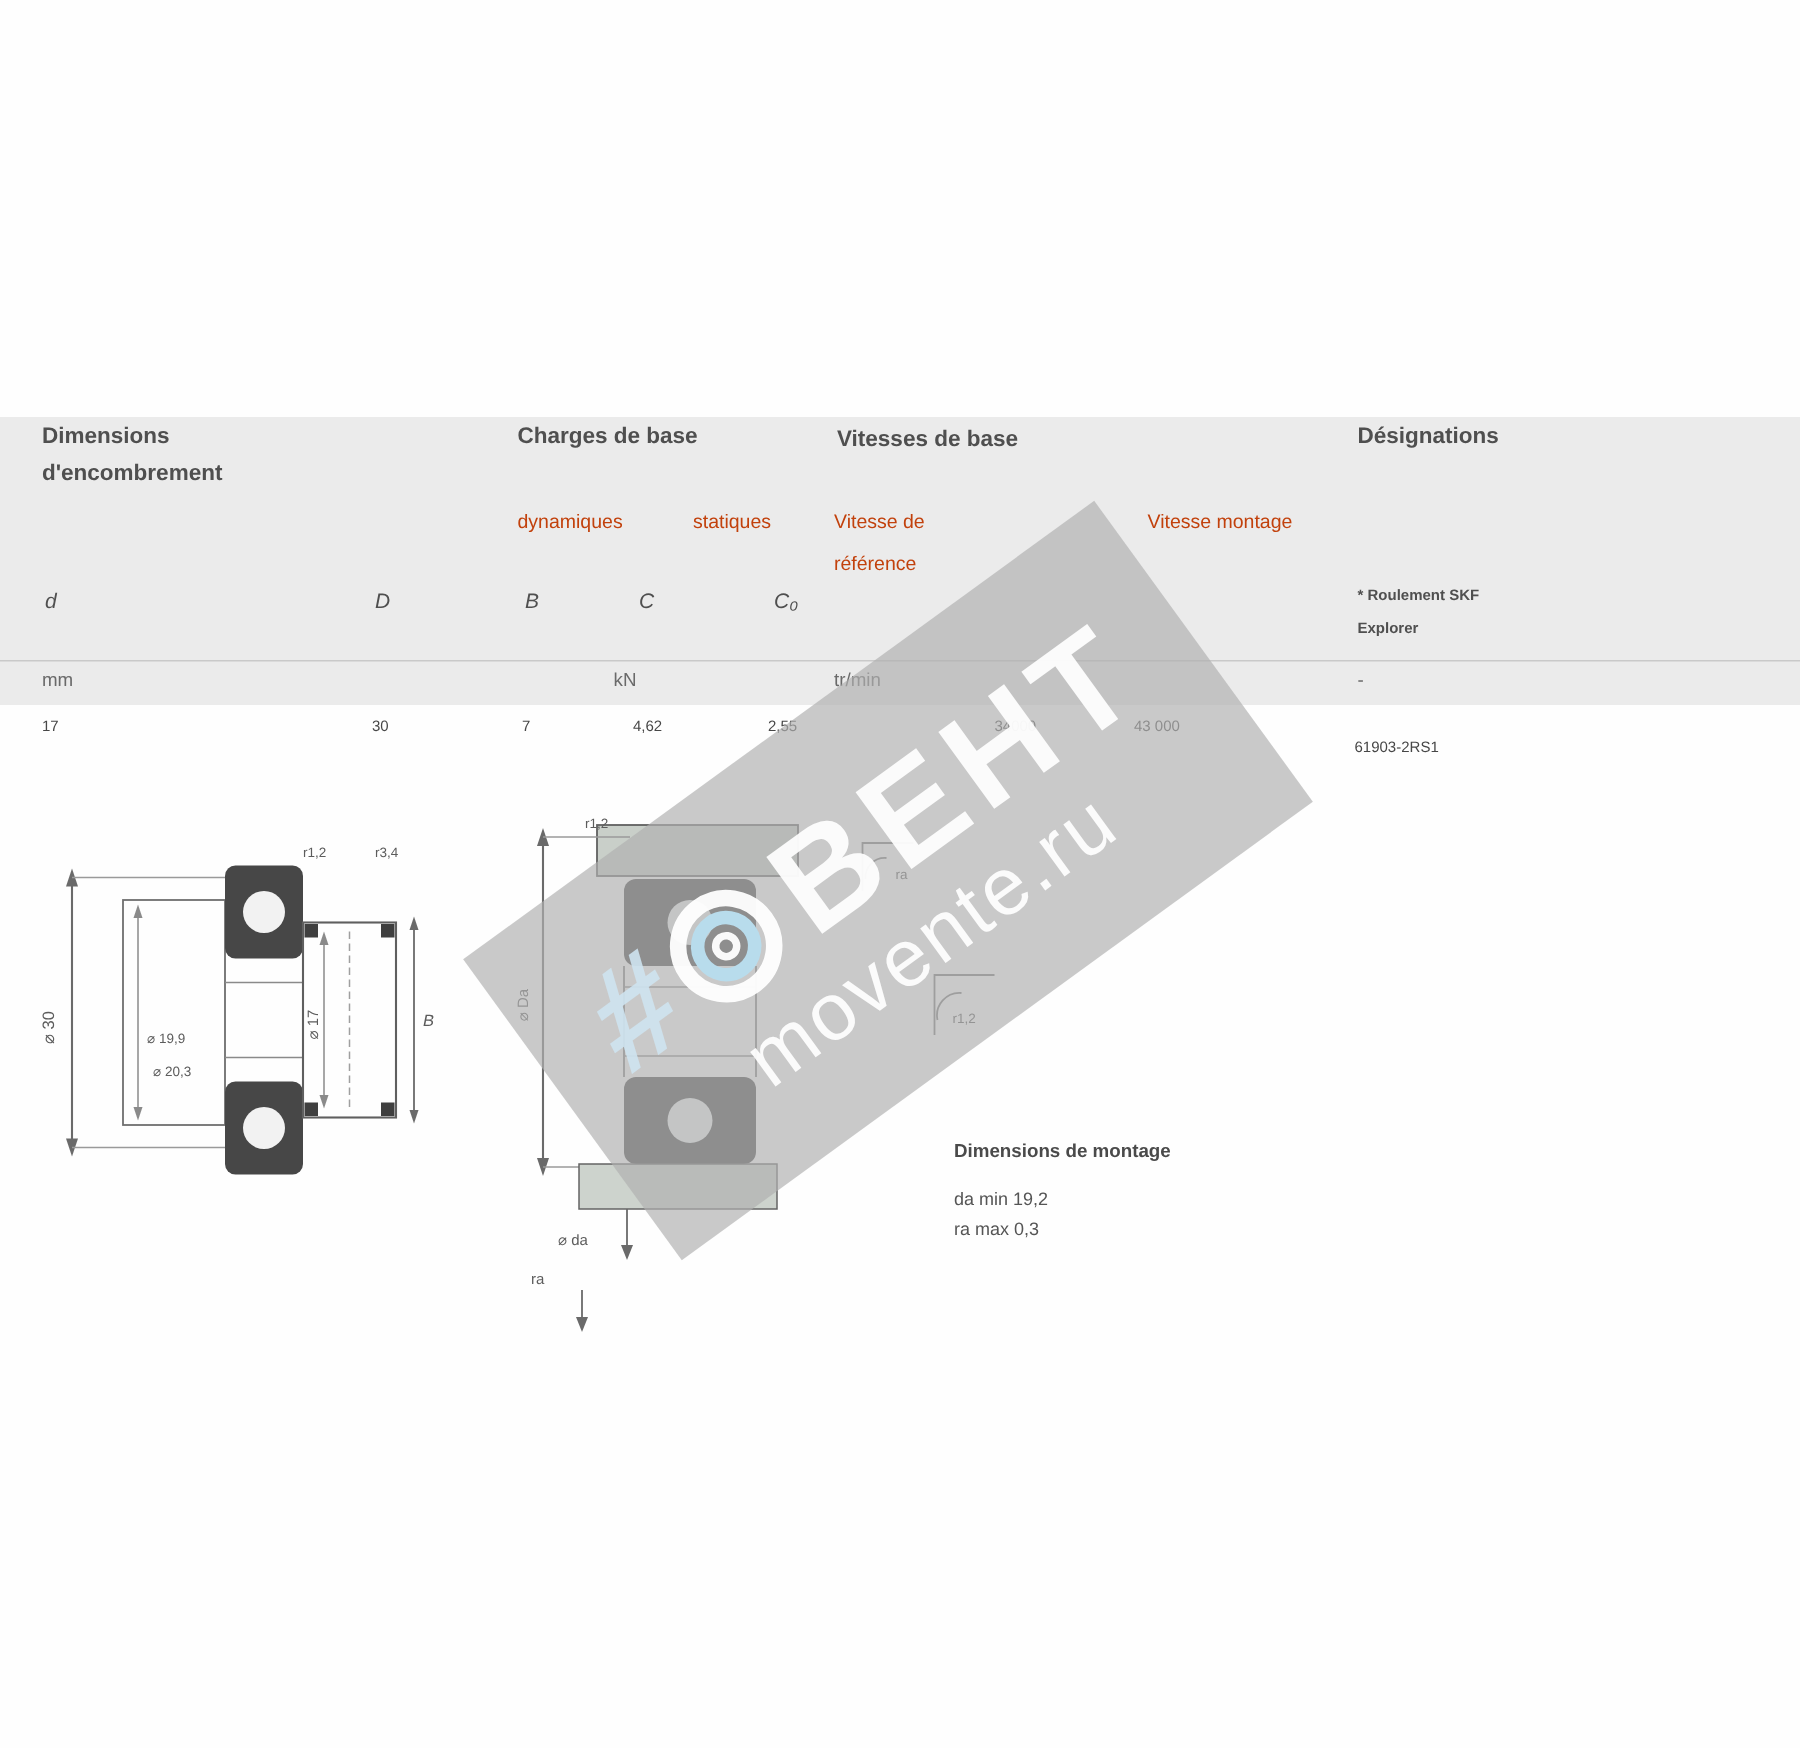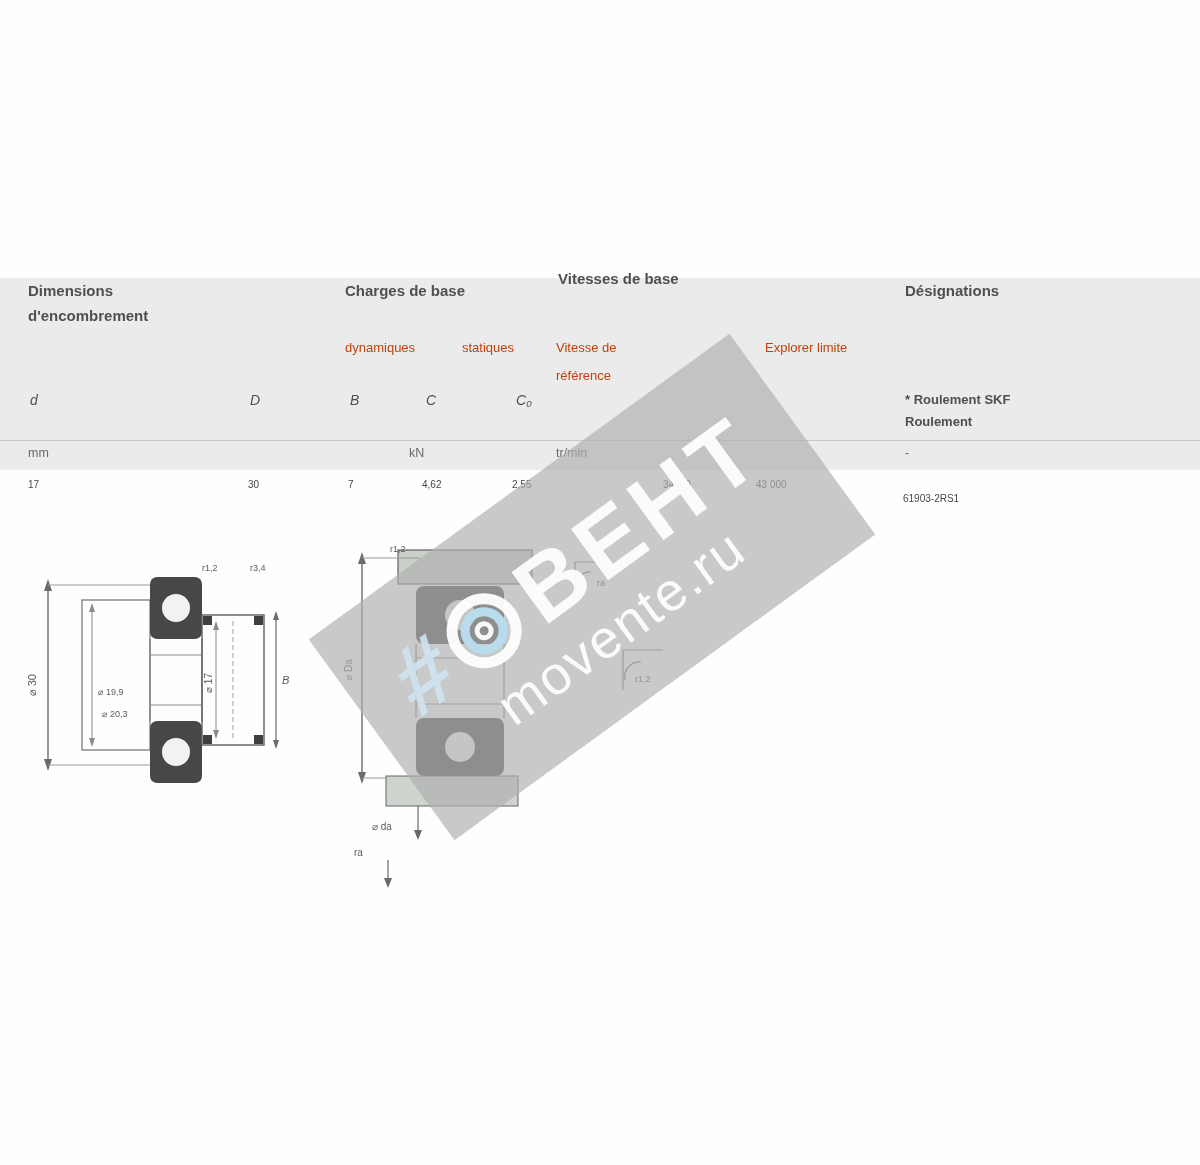--- a/index.html
+++ b/index.html
@@ -7,21 +7,21 @@
         font-family:"Liberation Sans", sans-serif;color:#4a4a4a;}
   .abs{position:absolute;white-space:nowrap;}
   
   .band{position:absolute;left:0;top:278px;width:1200px;height:192px;background:#ebebeb;}
   .rule{position:absolute;left:0;top:440px;width:1200px;height:1px;background:#c9c9c9;}
   .gh{font-size:15px;font-weight:bold;color:#4f4f4f;}
   .sh{font-size:13px;color:#c2410c;}
   .sym{font-size:14px;font-style:italic;color:#4f4f4f;}
   .units{font-size:12.5px;color:#6a6a6a;}
   .cell{font-size:10px;color:#474747;}
-  .expl{font-size:13px;font-weight:bold;color:#4f4f4f;}
+  .expl{font-size:10px;font-weight:bold;color:#4f4f4f;}
   
   svg text{font-family:"Liberation Sans", sans-serif;fill:#5c5c5c;}
   .mount-title{font-size:12.5px;font-weight:bold;color:#4a4a4a;}
   .mount-line{font-size:12px;color:#555555;}
   
   .wm-band{position:absolute;left:332px;top:463px;width:520px;height:248px;
            transform:rotate(-36deg);background:rgba(175,175,175,0.68);
            display:flex;flex-direction:column;align-items:center;justify-content:center;
            z-index:5;pointer-events:none;}
   .wm-row{display:flex;align-items:center;gap:6px;}
@@ -34,30 +34,30 @@
 <body>
 
 <div id="page">
 
   <div class="band"></div>
   <div class="rule"></div>
 
   <span class="abs gh" style="left:28px;top:282px">Dimensions</span>
   <span class="abs gh" style="left:28px;top:307px">d'encombrement</span>
   <span class="abs gh" style="left:345px;top:282px">Charges de base</span>
-  <span class="abs gh" style="left:558px;top:270px">Vitesses de base</span>
+  <span class="abs gh" style="left:558px;top:284px">Vitesses de base</span>
   <span class="abs gh" style="left:905px;top:282px">Désignations</span>
 
   <span class="abs sh" style="left:345px;top:340px">dynamiques</span>
   <span class="abs sh" style="left:462px;top:340px">statiques</span>
   <span class="abs sh" style="left:556px;top:340px">Vitesse de</span>
   <span class="abs sh" style="left:556px;top:368px">référence</span>
-  <span class="abs sh" style="left:765px;top:340px">Explorer limite</span>
+  <span class="abs sh" style="left:765px;top:340px">Vitesse montage</span>
   <span class="abs expl" style="left:905px;top:392px">* Roulement SKF</span>
-  <span class="abs expl" style="left:905px;top:414px">Roulement</span>
+  <span class="abs expl" style="left:905px;top:414px">Explorer</span>
 
   <span class="abs sym" style="left:30px;top:392px">d</span>
   <span class="abs sym" style="left:250px;top:392px">D</span>
   <span class="abs sym" style="left:350px;top:392px">B</span>
   <span class="abs sym" style="left:426px;top:392px">C</span>
   <span class="abs sym" style="left:516px;top:392px">C₀</span>
 
   <span class="abs units" style="left:28px;top:446px">mm</span>
   <span class="abs units" style="left:409px;top:446px">kN</span>
   <span class="abs units" style="left:556px;top:446px">tr/min</span>
@@ -150,20 +150,25 @@
 
   <svg class="abs" style="left:565px;top:550px" width="110" height="160" viewBox="0 0 110 160">
     <path d="M10,44 L10,12 L44,12" fill="none" stroke="#7a7a7a" stroke-width="1.2"></path>
     <path d="M12,36 A13,13 0 0 1 26,22" fill="none" stroke="#7a7a7a" stroke-width="1.2"></path>
     <text x="32" y="36" font-size="9">ra</text>
     <path d="M58,140 L58,100 L98,100" fill="none" stroke="#7a7a7a" stroke-width="1.2"></path>
     <path d="M60,130 A15,15 0 0 1 76,112" fill="none" stroke="#7a7a7a" stroke-width="1.2"></path>
     <text x="70" y="132" font-size="9">r1,2</text>
   </svg>
 
+  <div class="abs" style="left:636px;top:760px">
+    <div class="mount-title">Dimensions de montage</div>
+    <div class="mount-line" style="margin-top:18px">da min 19,2</div>
+    <div class="mount-line" style="margin-top:6px">ra max 0,3</div>
+  </div>
 
   <div class="wm-band">
     <div class="wm-row">
       <span class="wm-hash">#</span>
       <svg width="88" height="88" viewBox="0 0 88 88">
         <circle cx="44" cy="44" r="32" fill="none" stroke="rgba(255,255,255,0.95)" stroke-width="11"></circle>
         <circle cx="44" cy="44" r="19" fill="none" stroke="#b8dcec" stroke-width="9"></circle>
         <circle cx="44" cy="44" r="7" fill="none" stroke="rgba(255,255,255,0.95)" stroke-width="5"></circle>
       </svg>
       <span class="wm-brand">ВЕНТ</span>

